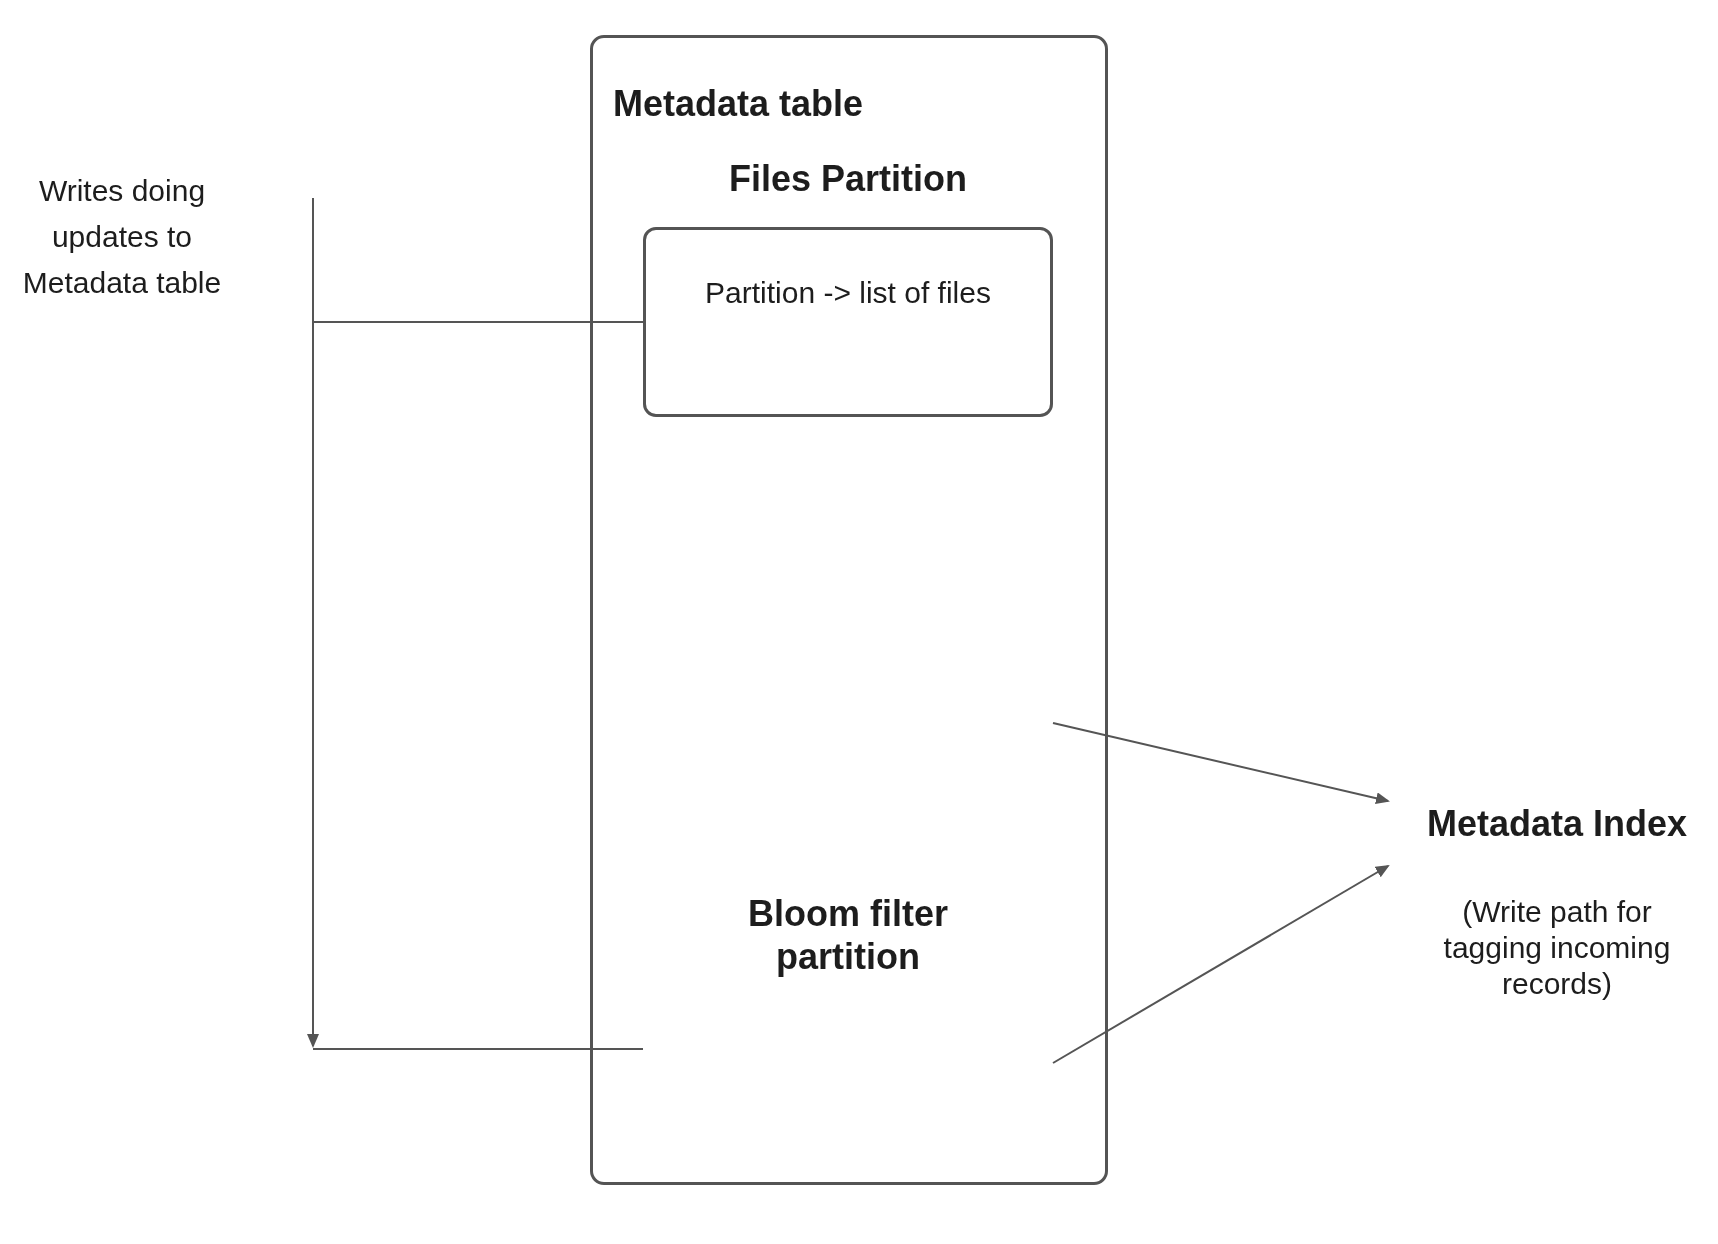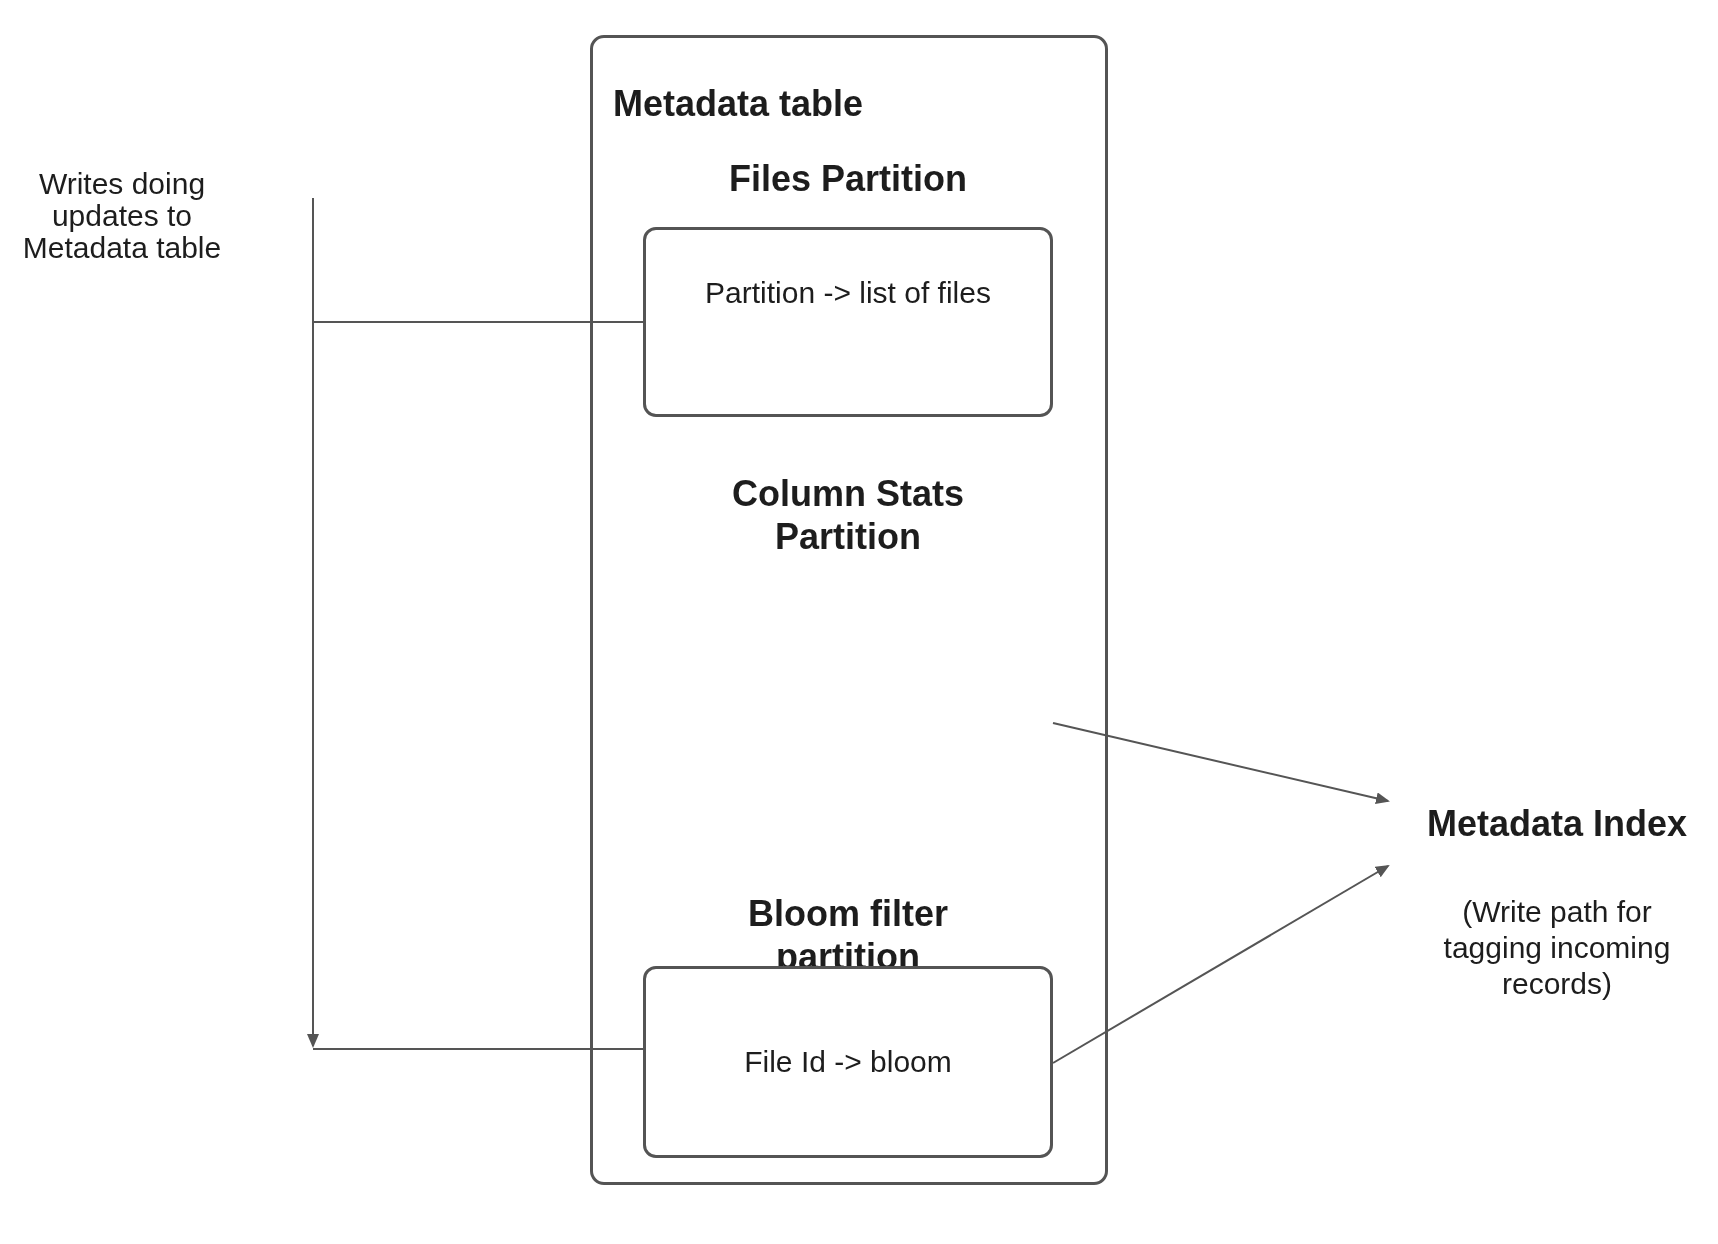--- a/index.html
+++ b/index.html
@@ -24,21 +24,21 @@
     stroke: var(--line, #555555);
     stroke-width: 2;
     fill: none;
   }
   .arrowhead-fill { fill: var(--line, #555555); }
 
   .txt { position: absolute; white-space: pre-wrap; }
 
   .writes-label {
     left: 2px; top: 168px; width: 240px;
-    font-size: 30px; line-height: 32px;
+    font-size: 30px; line-height: 46px;
     text-align: center;
   }
 
   .table-frame {
     position: absolute;
     left: 590px; top: 35px;
     width: 518px; height: 1150px;
     box-sizing: border-box;
     border: 3px solid var(--border, #545454);
     border-radius: 14px;
@@ -115,27 +115,22 @@
 Metadata table</div>
 
   <div class="table-frame"></div>
   <div class="txt table-title">Metadata table</div>
 
   <div class="txt part-heading heading-files">Files Partition</div>
   <div class="part-box box-files">
     <div class="box-content">Partition -&gt; list of files</div>
   </div>
 
-  <div class="txt part-heading heading-stats">Column Stats
-Partition</div>
 
   <div class="txt part-heading heading-bloom">Bloom filter
 partition</div>
-  <div class="part-box box-bloom">
-    <div class="box-content">File Id -&gt; bloom</div>
-  </div>
 
   <div class="txt index-title">Metadata Index</div>
   <div class="txt index-subtitle">(Write path for
 tagging incoming
 records)</div>
 
 </div>
 
 </body></html>

